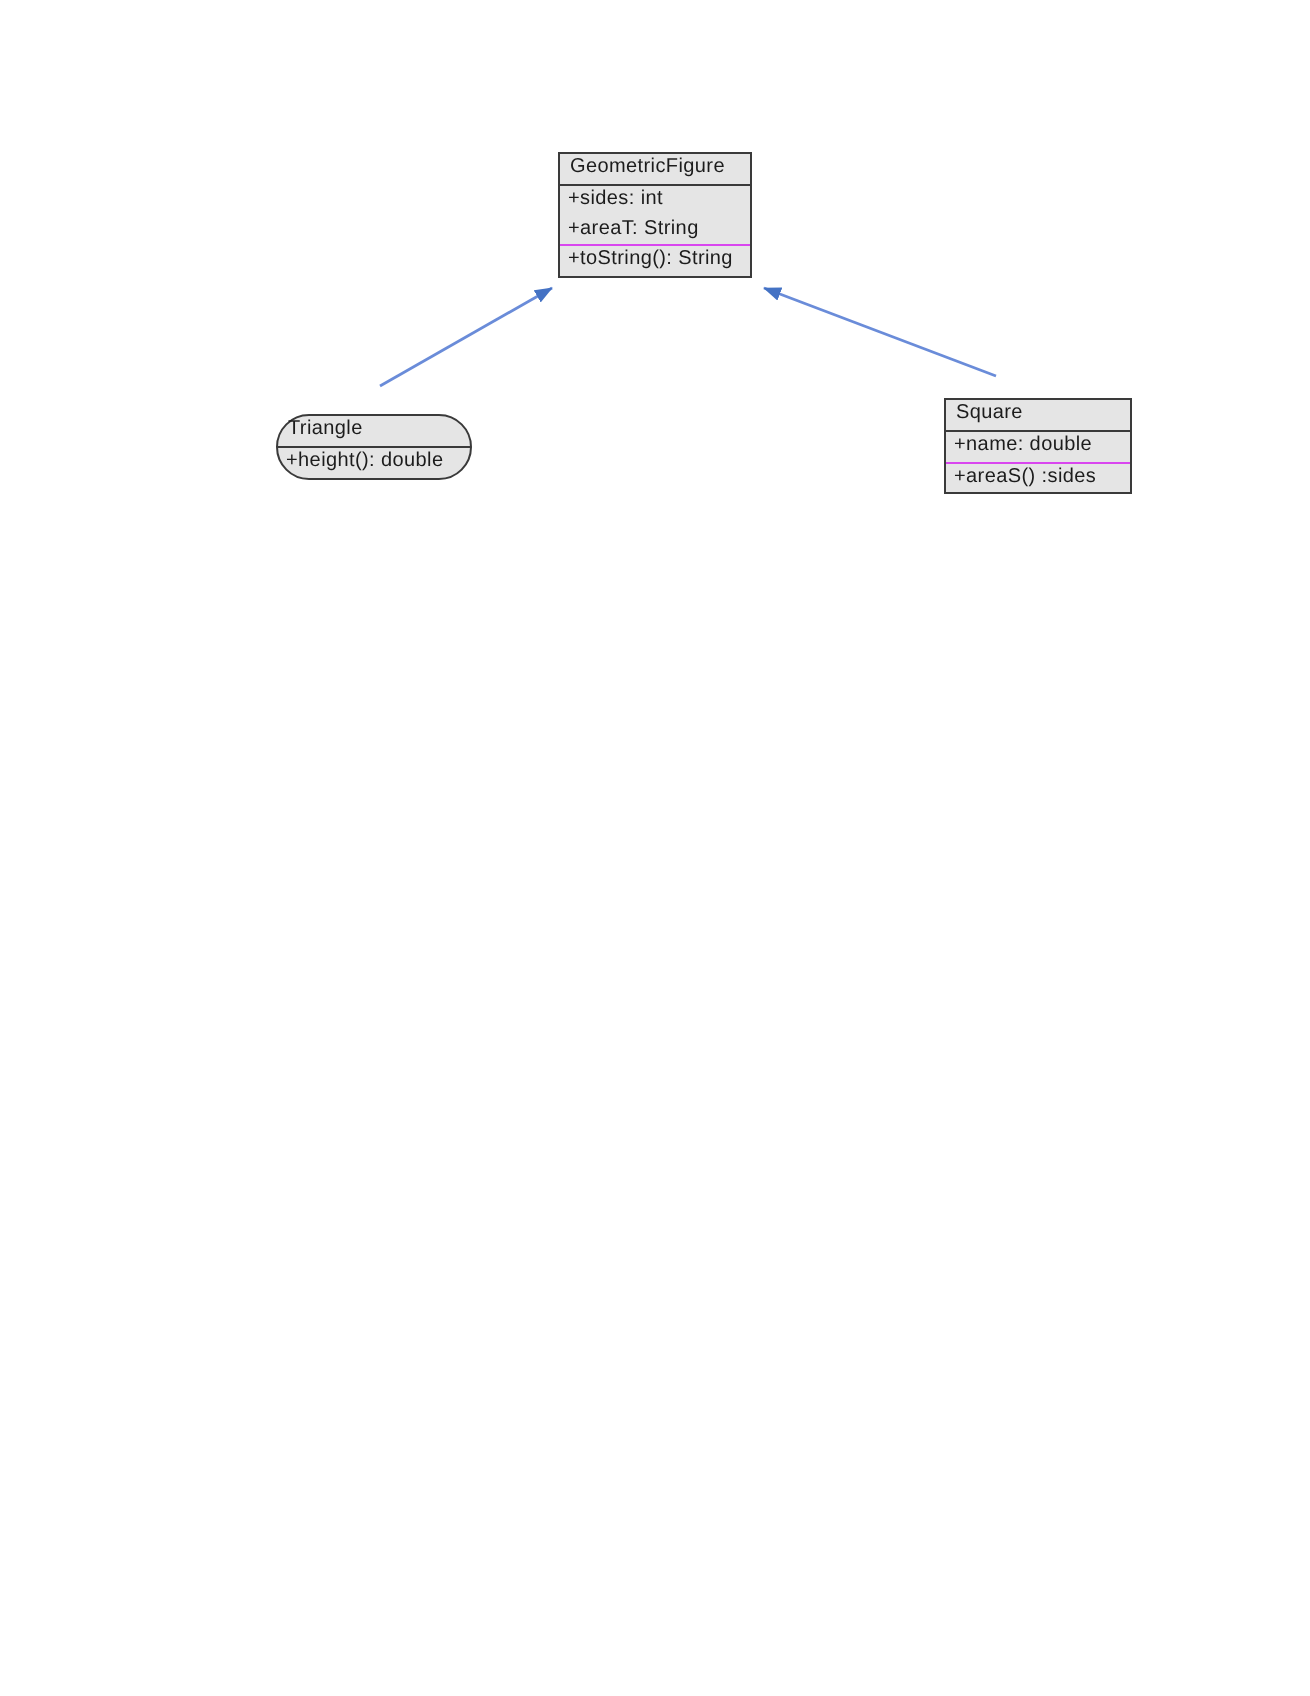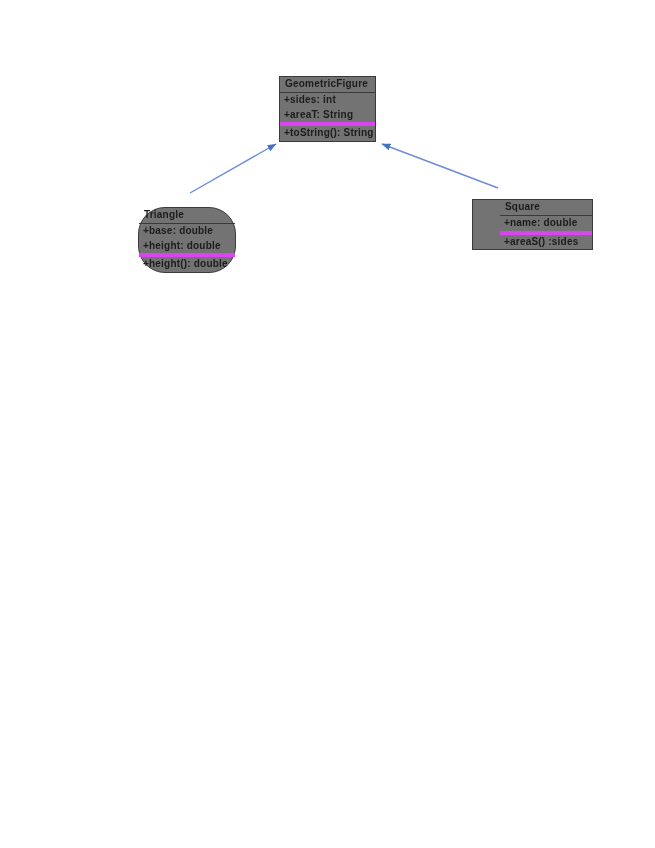--- a/index.html
+++ b/index.html
@@ -12,36 +12,36 @@
     font-family: "Liberation Sans", sans-serif;
   }
   .arrows-layer {
     position: absolute;
     left: 0; top: 0;
     width: 655px; height: 848px;
     pointer-events: none;
   }
   .uml-class {
     position: absolute;
-    background: #737373;
+    background: #e5e5e5;
     border: 1px solid #3a3a3a;
     color: #1c1c1c;
     font-size: 10px;
-    font-weight: bold;
+    font-weight: normal;
     letter-spacing: 0.2px;
   }
   .uml-header {
     border-bottom: 1px solid #3a3a3a;
     padding: 1px 4px 2px 5px;
     height: 12px;
     line-height: 12px;
     white-space: nowrap;
   }
   .uml-compartment {
-    border-bottom: 4px solid #d946ef;
+    border-bottom: 1px solid #d946ef;
   }
   .uml-compartment:last-child { border-bottom: none; }
   .uml-row {
     padding: 1px 3px 2px 4px;
     height: 11.5px;
     line-height: 11.5px;
     white-space: nowrap;
   }
 </style>
 </head>
@@ -66,29 +66,25 @@
       <div class="uml-row">+areaT: String</div>
     </div>
     <div class="uml-compartment">
       <div class="uml-row">+toString(): String</div>
     </div>
   </div>
 
   <div class="uml-class" style="left:138px; top:207px; width:96px;border-radius:27px;">
     <div class="uml-header">Triangle</div>
     <div class="uml-compartment">
-      <div class="uml-row">+base: double</div>
-      <div class="uml-row">+height: double</div>
-    </div>
-    <div class="uml-compartment">
       <div class="uml-row">+height(): double</div>
     </div>
   </div>
 
-  <div class="uml-class" style="left:472px; top:199px; width:92px;padding-left:27px;">
+  <div class="uml-class" style="left:472px; top:199px; width:92px;">
     <div class="uml-header">Square</div>
     <div class="uml-compartment">
       <div class="uml-row">+name: double</div>
     </div>
     <div class="uml-compartment">
       <div class="uml-row">+areaS() :sides</div>
     </div>
   </div>
 
 </div>

